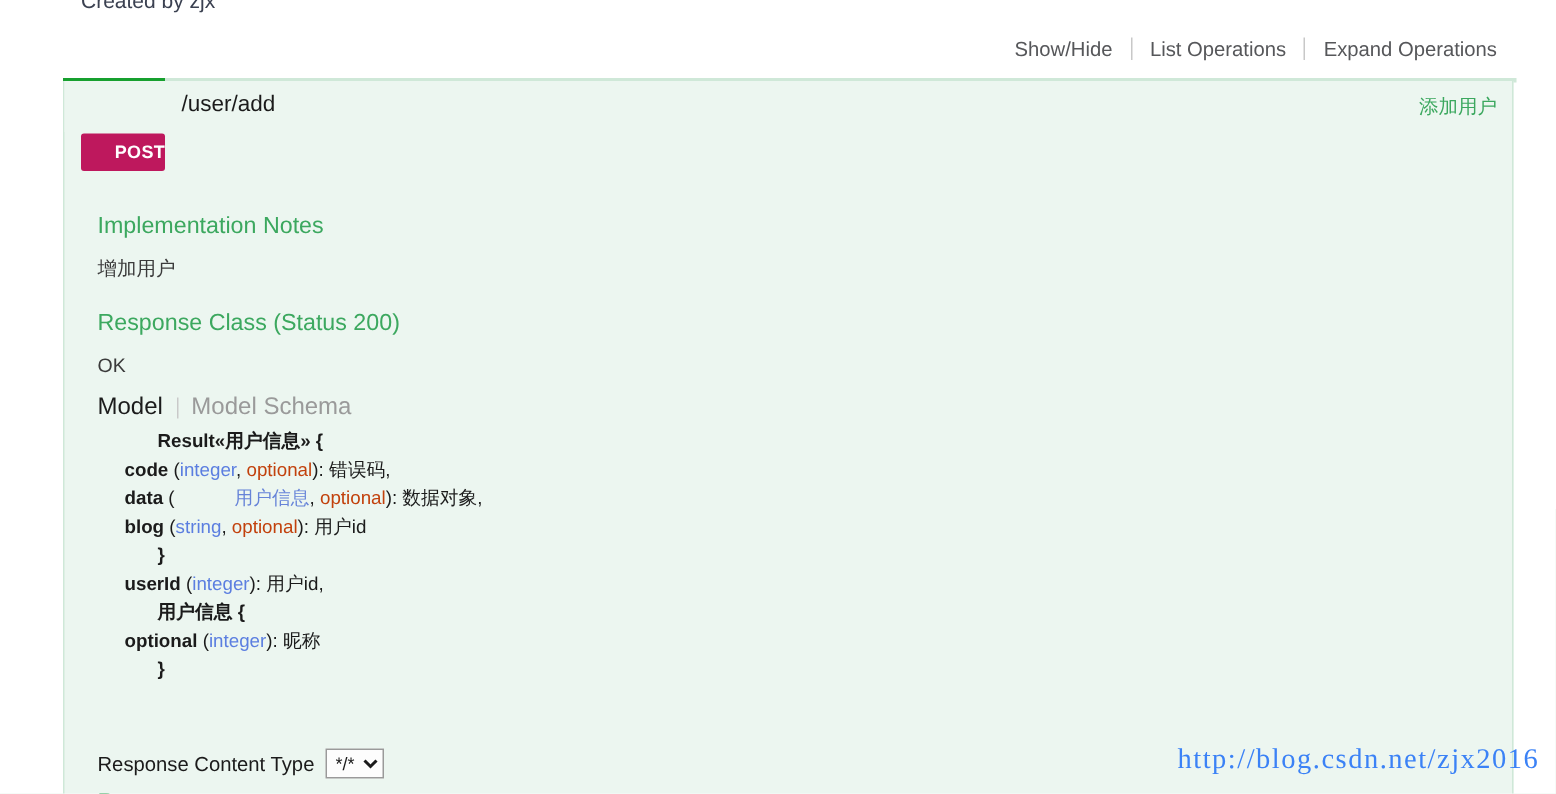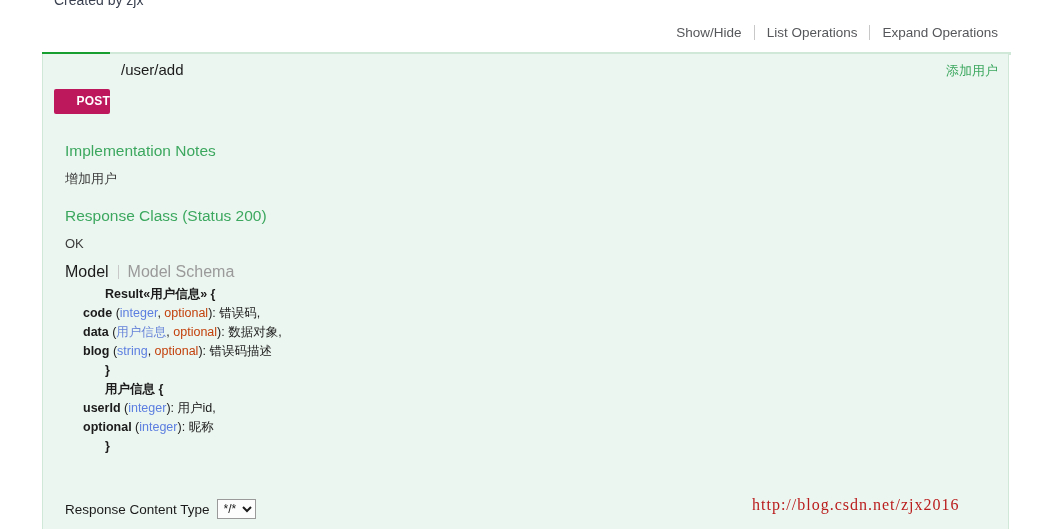--- a/index.html
+++ b/index.html
@@ -193,21 +193,21 @@
     left: 22px;
     top: 197px;
     font-size: 12.5px;
     line-height: 19px;
     color: #1b1b1b;
   }
   .model-sig .ln { white-space: nowrap; padding-left: 40px; }
   .model-sig .indent { padding-left: 18px; }
   .model-sig .pname { font-weight: bold; color: #1b1b1b; }
   .model-sig .ptype { color: #5b7ee0; }
-  .model-sig .ptype-link { color: #6683d8; }
+  .model-sig .ptype-link { color: #6683d8; margin-left: 40px; }
   .model-sig .opt { color: #c2410c; }
   .model-sig .brace { font-weight: bold; }
   .model-sig .title { font-weight: bold; }
 
   
   .resp-ctype {
     position: absolute;
     left: 22px;
     top: 401px;
     display: flex;
@@ -225,26 +225,26 @@
     background: #fdfdfd;
     color: #1b1b1b;
   }
 
   
   .params-head { position: absolute; left: 22px; top: 438px; }
 
   
   .watermark {
     position: absolute;
-    left: 752px;
+    left: 785px;
     top: 496px;
     font-family: "Liberation Serif", "DejaVu Serif", serif;
-    font-size: 16px;
+    font-size: 19px;
     letter-spacing: 1px;
-    color: #b91c1c;
+    color: #3b82f6;
     white-space: nowrap;
     pointer-events: none;
   }
 </style>
 </head>
 <body>
 
 <div class="created-by">Created by zjx</div>
 
 <div class="resource-head">
@@ -294,32 +294,32 @@
 
       <div class="ln indent">
         <span class="pname">data</span>
         <span>(<span class="ptype-link">用户信息</span>, <span class="opt">optional</span>):</span>
         <span>数据对象,</span>
       </div>
 
       <div class="ln indent">
         <span class="pname">blog</span>
         <span>(<span class="ptype">string</span>, <span class="opt">optional</span>):</span>
-        <span>错误码描述</span>
+        <span>用户id</span>
       </div>
 
       <div class="ln brace">}</div>
-
-      <div class="ln title">用户信息 {</div>
 
       <div class="ln indent">
         <span class="pname">userId</span>
         <span>(<span class="ptype">integer</span>):</span>
         <span>用户id,</span>
       </div>
+
+      <div class="ln title">用户信息 {</div>
 
       <div class="ln indent">
         <span class="pname">optional</span>
         <span>(<span class="ptype">integer</span>):</span>
         <span>昵称</span>
       </div>
 
       <div class="ln brace">}</div>
     </div>
 

